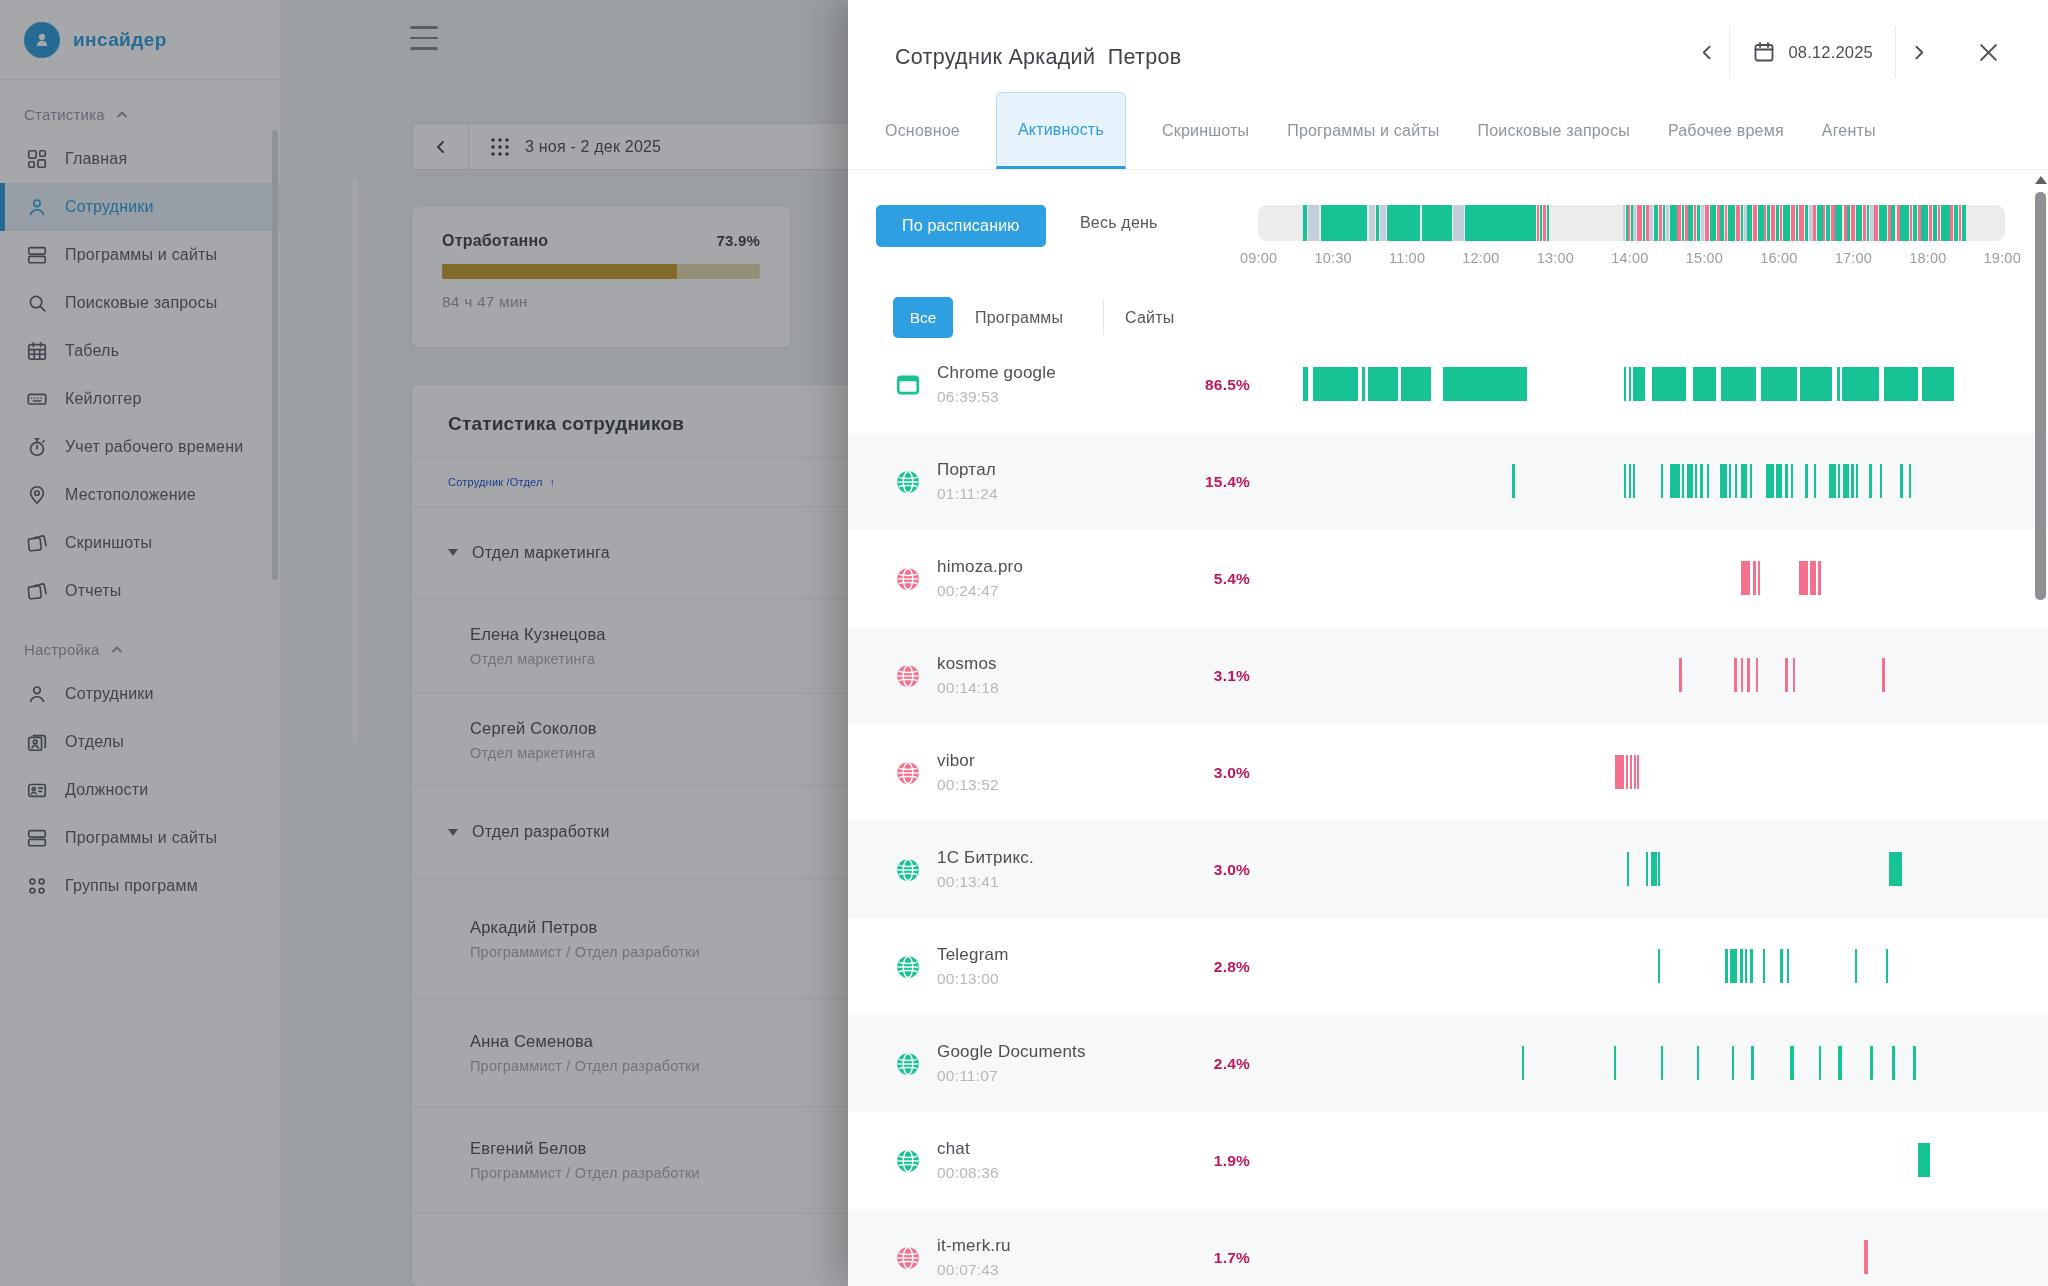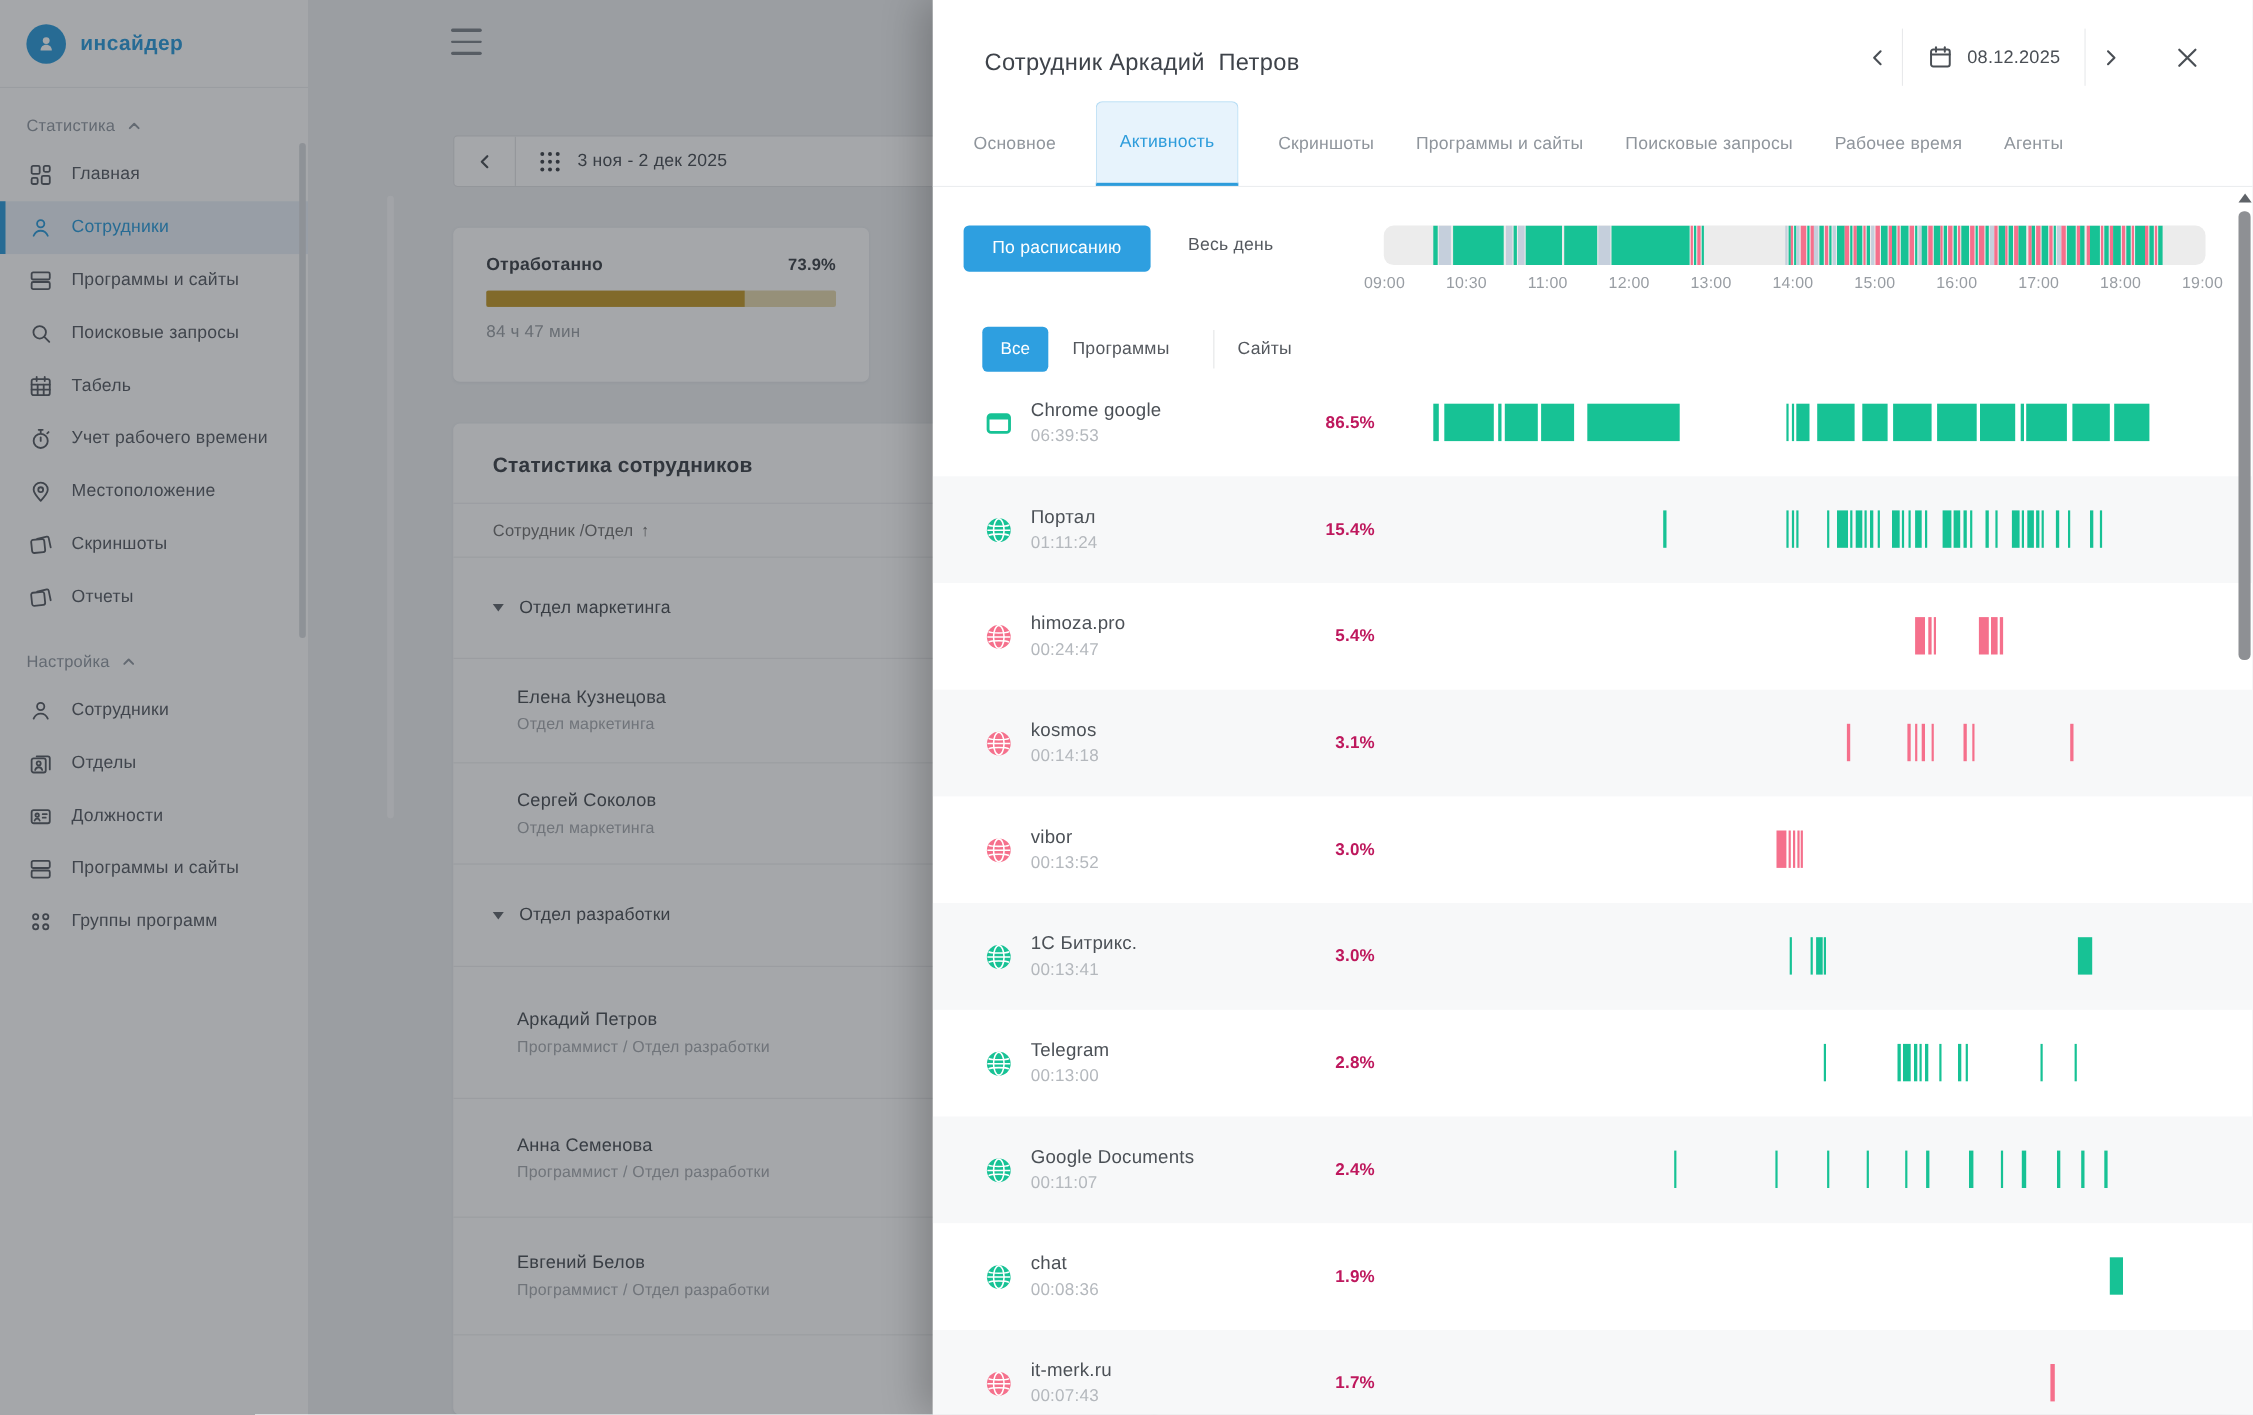--- a/index.html
+++ b/index.html
@@ -30,21 +30,21 @@
   .card{position:absolute;background:#fff;border-radius:6px;box-shadow:0 1px 3px rgba(40,50,60,.06);}
   .card.worked{left:132px;top:207px;width:378px;height:140px;padding:25px 30px;}
   .w-row{display:flex;justify-content:space-between;align-items:baseline;text-align:right;}
   .w-label{font-size:16px;font-weight:700;color:#3f444a;}
   .w-pct{font-size:15px;font-weight:700;color:#3f444a;}
   .w-bar{margin-top:14px;height:15px;border-radius:2px;background:#e7d9ae;overflow:hidden;}
   .w-fill{height:100%;background:#c49a2b;}
   .w-dur{margin-top:14px;font-size:15.5px;color:#9ca1a6;}
   .card.emp{left:132px;top:385px;width:640px;height:901px;overflow:hidden;}
   .tbl-title{padding:28px 36px 22px;font-size:19px;font-weight:700;color:#3f444a;}
-  .tbl-head{height:50px;border-top:1px solid #edeef0;border-bottom:1px solid #edeef0;display:flex;align-items:center;gap:7px;padding:0 36px;font-size:15px;color:#737373;}
+  .tbl-head{height:50px;border-top:1px solid #edeef0;border-bottom:1px solid #edeef0;display:flex;align-items:center;gap:7px;padding:0 36px;font-size:11px;color:#1d4ed8;}
   .grp-row{display:flex;align-items:center;gap:14px;padding:0 36px;border-bottom:1px solid #edeef0;font-size:16px;color:#4b5056;cursor:pointer;}
   .tri{width:0;height:0;border-left:5.5px solid transparent;border-right:5.5px solid transparent;border-top:7px solid #63686e;}
   .per-row{display:flex;flex-direction:column;justify-content:center;gap:7px;padding:0 36px 0 58px;border-bottom:1px solid #edeef0;cursor:pointer;}
   .per-name{font-size:16.5px;color:#4b5056;font-weight:500;}
   .per-meta{font-size:14.5px;color:#a7abb0;}
   .main-scroll{position:absolute;left:72px;top:178px;width:6px;height:566px;border-radius:3px;background:rgba(255,255,255,.75);}
 
   
   .dim{position:absolute;left:0;top:0;width:848px;height:100%;background:rgba(30,36,43,.40);z-index:5;}
 
@@ -146,20 +146,33 @@
               <rect x="3" y="5" width="18" height="16" rx="2"></rect>
               <line x1="8" y1="3" x2="8" y2="7"></line>
               <line x1="16" y1="3" x2="16" y2="7"></line>
               <line x1="3" y1="10.5" x2="21" y2="10.5"></line>
               <line x1="3" y1="15.5" x2="21" y2="15.5"></line>
               <line x1="9" y1="10.5" x2="9" y2="21"></line>
               <line x1="15" y1="10.5" x2="15" y2="21"></line>
             </svg>
           </span>
           <span class="lbl">Табель</span>
+        </div>
+        <div class="side-item">
+          <span class="ic">
+            <svg width="22" height="22" viewBox="0 0 24 24" fill="none" stroke="currentColor" stroke-width="1.8" stroke-linecap="round" stroke-linejoin="round">
+              <rect x="2.5" y="7" width="19" height="10.5" rx="2"></rect>
+              <line x1="6" y1="11" x2="6.01" y2="11"></line>
+              <line x1="9.5" y1="11" x2="9.51" y2="11"></line>
+              <line x1="13" y1="11" x2="13.01" y2="11"></line>
+              <line x1="16.5" y1="11" x2="16.51" y2="11"></line>
+              <line x1="8" y1="14.2" x2="16" y2="14.2"></line>
+            </svg>
+          </span>
+          <span class="lbl">Кейлоггер</span>
         </div>
         <div class="side-item">
           <span class="ic">
             <svg width="22" height="22" viewBox="0 0 24 24" fill="none" stroke="currentColor" stroke-width="1.8" stroke-linecap="round" stroke-linejoin="round">
               <circle cx="12" cy="14" r="7"></circle>
               <line x1="12" y1="14" x2="12" y2="10.5"></line>
               <line x1="10" y1="3" x2="14" y2="3"></line>
               <line x1="12" y1="3" x2="12" y2="6"></line>
               <line x1="18.5" y1="6.5" x2="19.8" y2="5.2"></line>
             </svg>

